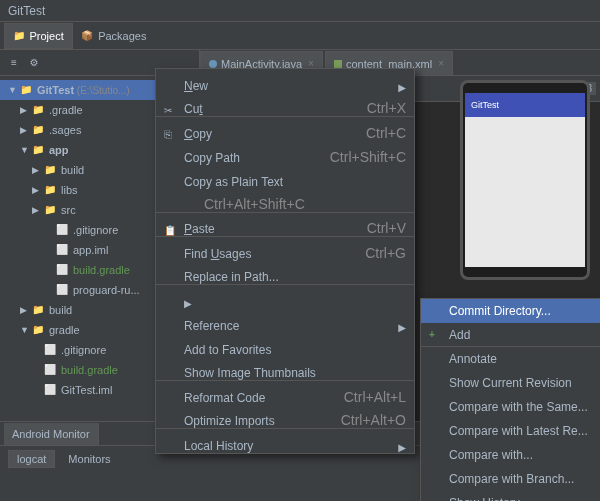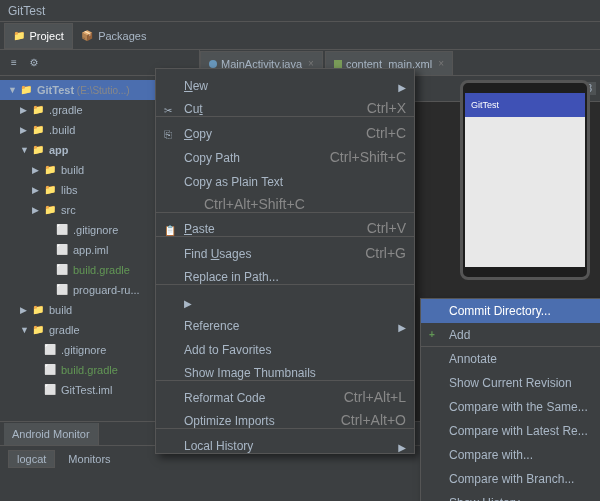--- a/index.html
+++ b/index.html
@@ -430,21 +430,21 @@
           <span class="tree-indent" style="width:16px"></span>
           <span class="tree-arrow">▶</span>
           <span class="tree-file-icon icon-folder">📁</span>
           <span class="tree-label">.gradle</span>
         </div>
 
         <div class="tree-item">
           <span class="tree-indent" style="width:16px"></span>
           <span class="tree-arrow">▶</span>
           <span class="tree-file-icon icon-folder">📁</span>
-          <span class="tree-label">.build</span>
+          <span class="tree-label">.sages</span>
         </div>
 
         <div class="tree-item">
           <span class="tree-indent" style="width:16px"></span>
           <span class="tree-arrow">▼</span>
           <span class="tree-file-icon icon-folder">📁</span>
           <span class="tree-label bold">app</span>
         </div>
 
         <div class="tree-item">

